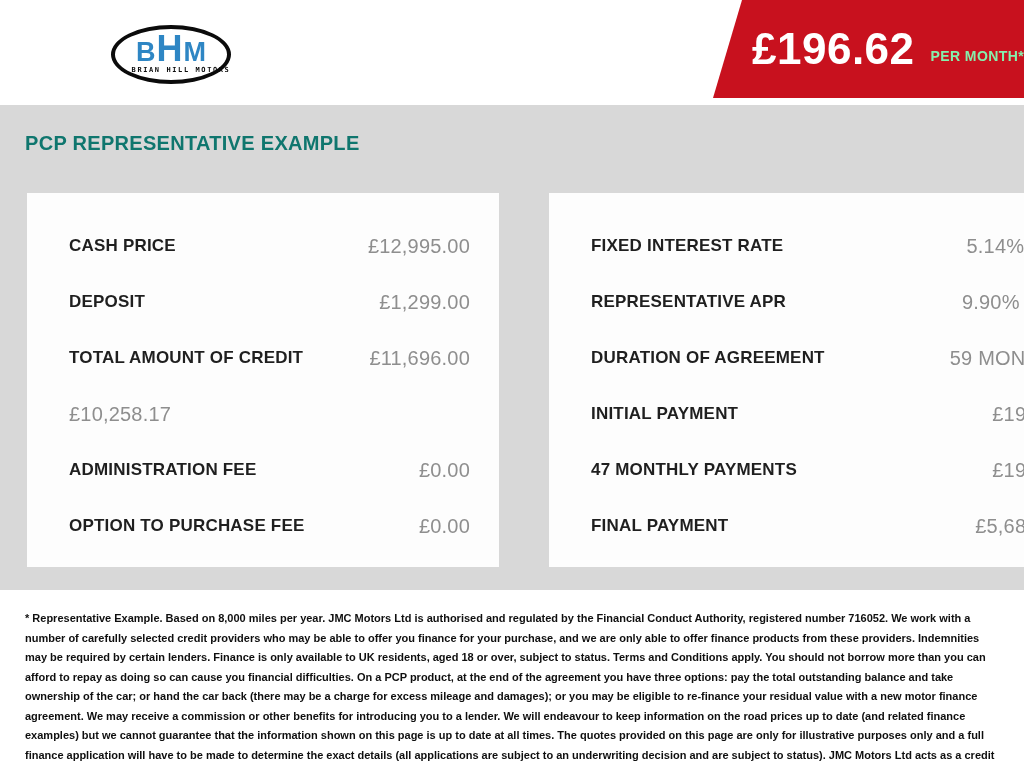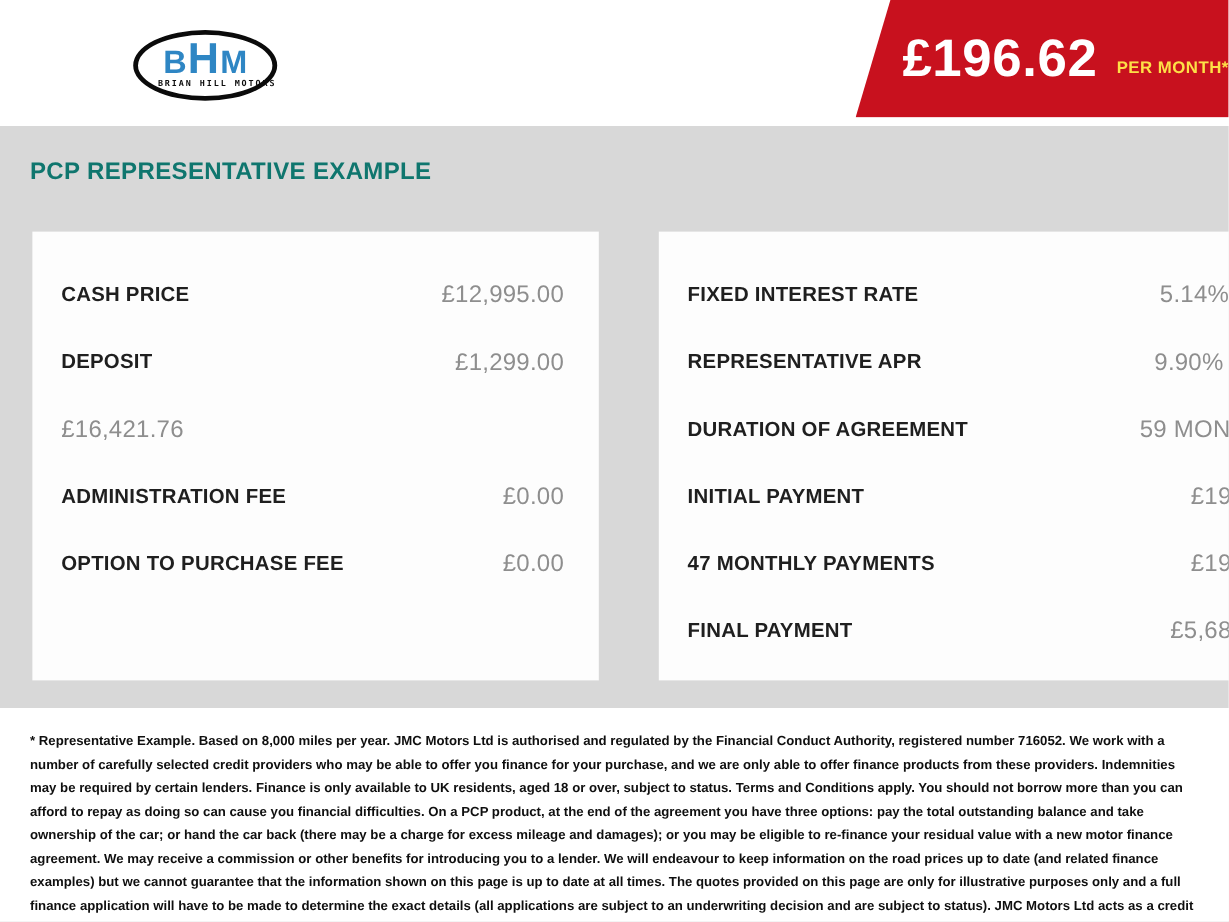--- a/index.html
+++ b/index.html
@@ -30,34 +30,34 @@
     color:#0b0b0b; margin-top:2px; white-space:nowrap;margin-left:20px;
   }
 
   .price-banner {
     position:absolute; top:0; left:700px; width:324px; height:98px;
     background:#c8111e;
     clip-path:polygon(42px 0, 324px 0, 324px 98px, 13px 98px);
     display:flex; align-items:center; padding-left:52px;
   }
   .price-amount { color:#ffffff; font-weight:bold; font-size:44px; letter-spacing:0.5px; }
-  .price-period { color:#fde047; font-weight:bold; font-size:14px; margin-left:16px; margin-top:14px; letter-spacing:0.4px; }
+  .price-period { color:#86efac; font-weight:bold; font-size:14px; margin-left:16px; margin-top:14px; letter-spacing:0.4px; }
 
   
   .grey-band { position:absolute; top:105px; left:0; width:1024px; height:485px; background:#d8d8d8; }
 
   .section-title {
     position:absolute; left:25px; top:132px;
     font-size:20px; font-weight:bold; color:#0f766e; letter-spacing:0.3px;
   }
 
   
   .card {
     position:absolute; top:193px; height:374px; background:#fdfdfd;
-    padding:25px 29px 0 24px;
+    padding:25px 29px 0 42px;
   }
   .card-left  { left:27px;  width:472px; }
   .card-right { left:549px; width:546px; }
 
   .finance-row { height:56px; display:flex; justify-content:space-between; align-items:center; }
   .row-label { font-size:17px; font-weight:bold; color:#1f1f1f; letter-spacing:0.2px; }
   .row-value { font-size:20px; color:#8e8e8e; letter-spacing:0.2px; }
 
   
   .disclaimer {
@@ -95,21 +95,25 @@
   <div class="card card-left">
     <div class="finance-row">
       <span class="row-label">CASH PRICE</span>
       <span class="row-value">£12,995.00</span>
     </div>
     <div class="finance-row">
       <span class="row-label">DEPOSIT</span>
       <span class="row-value">£1,299.00</span>
     </div>
     <div class="finance-row">
-      <span class="row-value">£16,421.76</span>
+      <span class="row-label">TOTAL AMOUNT OF CREDIT</span>
+      <span class="row-value">£11,696.00</span>
+    </div>
+    <div class="finance-row">
+      <span class="row-value">£10,258.17</span>
     </div>
     <div class="finance-row">
       <span class="row-label">ADMINISTRATION FEE</span>
       <span class="row-value">£0.00</span>
     </div>
     <div class="finance-row">
       <span class="row-label">OPTION TO PURCHASE FEE</span>
       <span class="row-value">£0.00</span>
     </div>
   </div>

